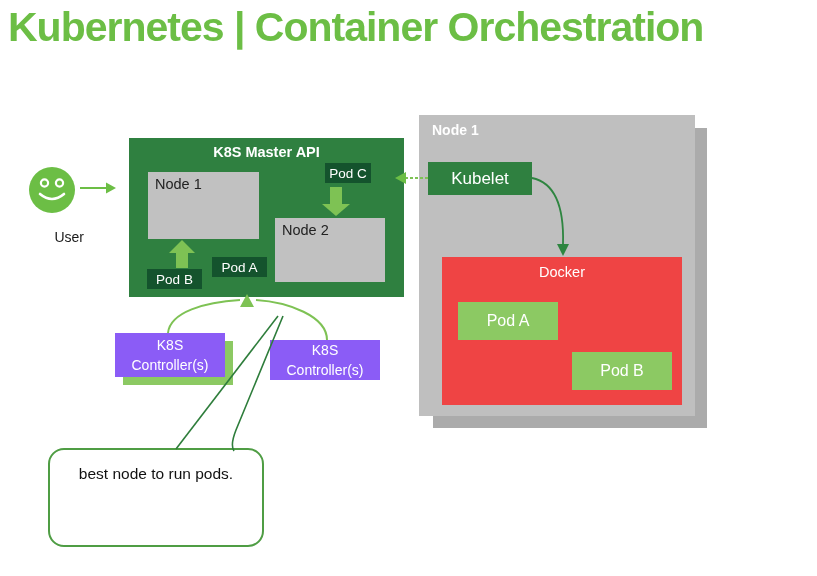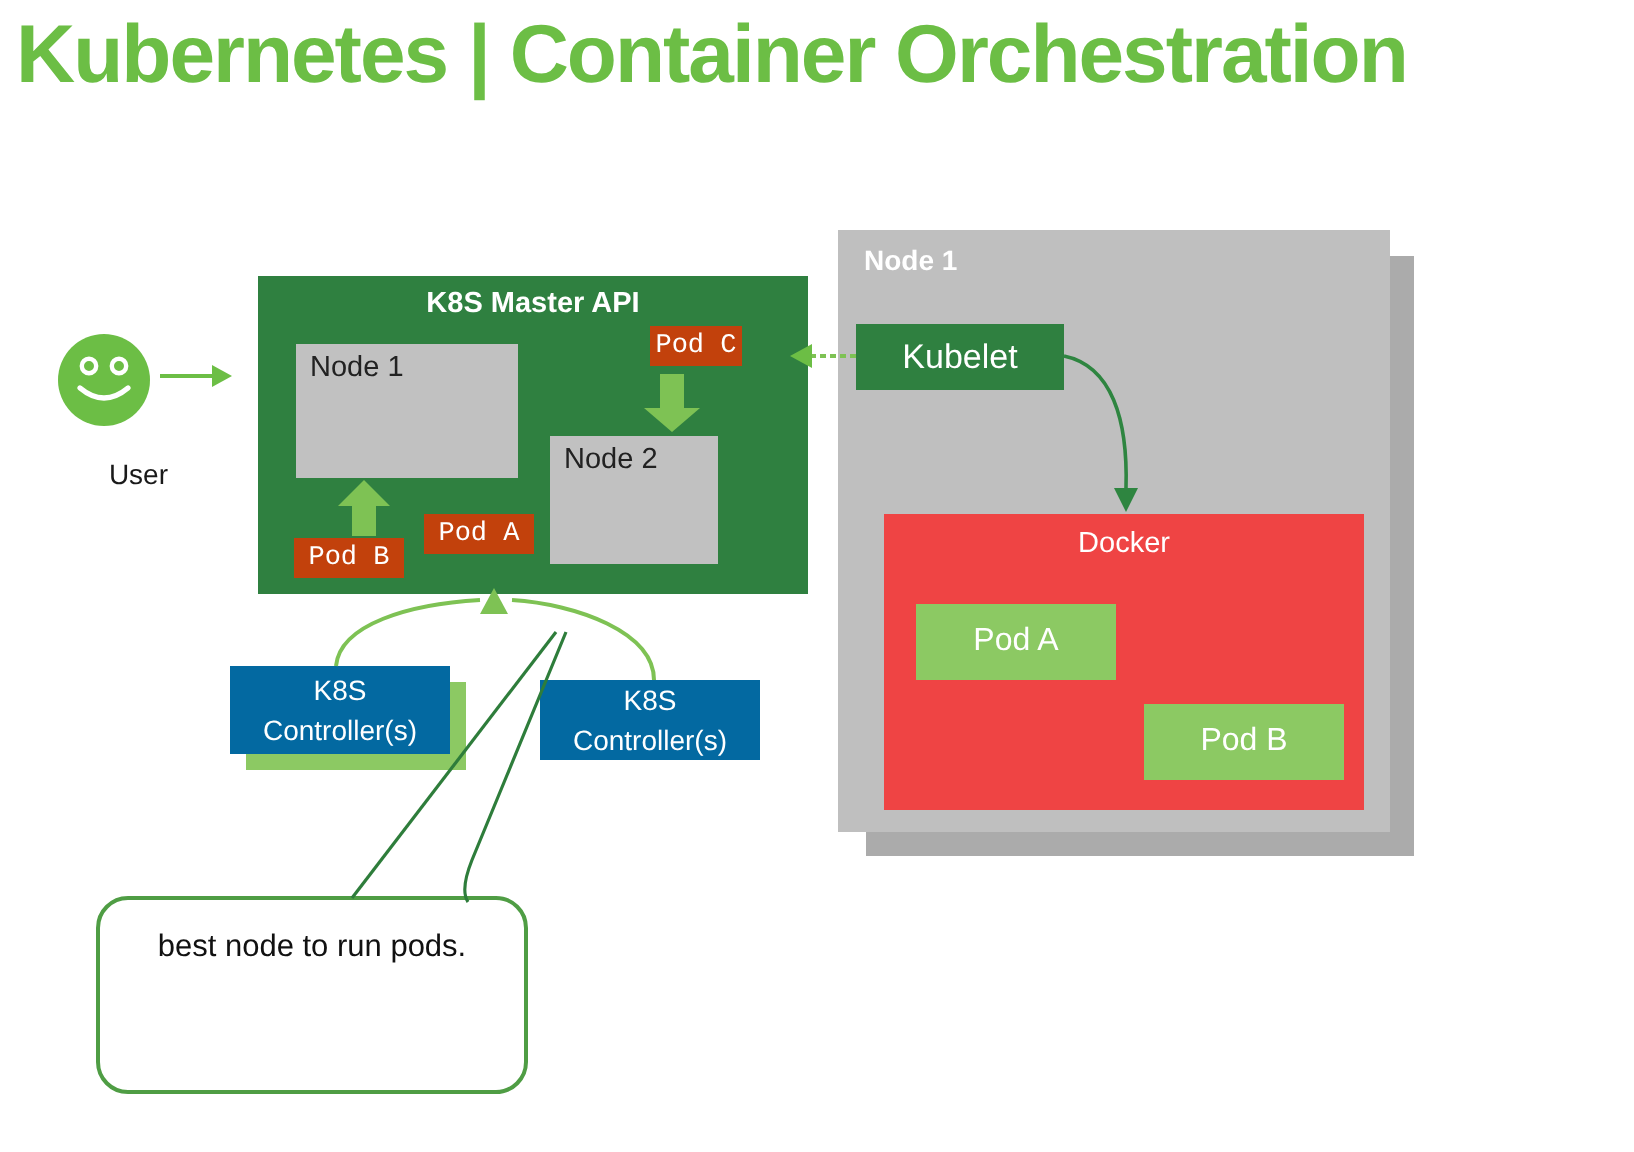--- a/index.html
+++ b/index.html
@@ -14,31 +14,31 @@
     letter-spacing:-1px;white-space:nowrap;
   }
   
   .user-icon{left:28px;top:166px;width:48px;height:48px;}
   .user-label{left:20px;top:229px;width:64px;text-align:right;font-size:14px;color:#1a1a1a;}
   
   .master-box{left:117px;top:138px;width:275px;height:159px;background:#2F8040;margin-left:12px;}
   .master-title{left:0;top:6px;width:100%;text-align:center;color:#ffffff;font-weight:bold;font-size:14.5px;}
   .gray-node{background:#C1C1C1;color:#222222;font-size:14.5px;padding:4px 0 0 7px;box-sizing:border-box;}
   .m-node1{left:19px;top:34px;width:111px;height:67px;}
-  .m-node2{left:146px;top:80px;width:84px;height:64px;}
+  .m-node2{left:146px;top:80px;width:110px;height:64px;}
   .pod-label{
-    background:#c2410c;color:#ffffff;font-size:13.5px;display:flex;
-    align-items:center;justify-content:center;height:20px;box-sizing:border-box;font-family:Liberation Mono, monospace;
+    background:#14532d;color:#ffffff;font-size:13.5px;display:flex;
+    align-items:center;justify-content:center;height:20px;box-sizing:border-box;
   }
   .m-podc{left:196px;top:25px;width:46px;}
   .m-poda{left:83px;top:119px;width:55px;}
   .m-podb{left:18px;top:131px;width:55px;}
   
   .green-box{
-    background:#0369a1;color:#ffffff;text-align:center;font-size:14px;
+    background:#8b5cf6;color:#ffffff;text-align:center;font-size:14px;
     display:flex;flex-direction:column;align-items:center;justify-content:center;line-height:1.45;
   }
   .ctrl-shadow{left:123px;top:341px;width:110px;height:44px;background:#8CC963;}
   .ctrl-box{left:115px;top:333px;width:110px;height:44px;}
   .sched-box{left:270px;top:340px;width:110px;height:40px;}
   
   .bubble{
     left:48px;top:448px;width:216px;height:99px;background:#ffffff;
     border:2px solid #4F9D44;border-radius:16px;box-sizing:border-box;
   }

